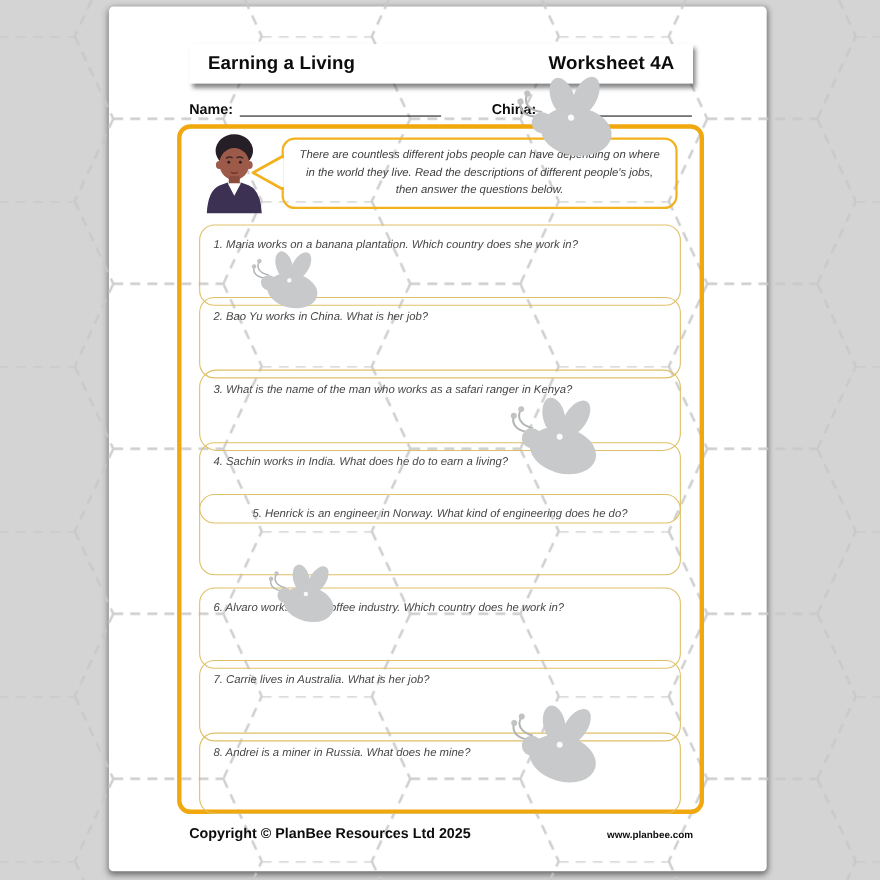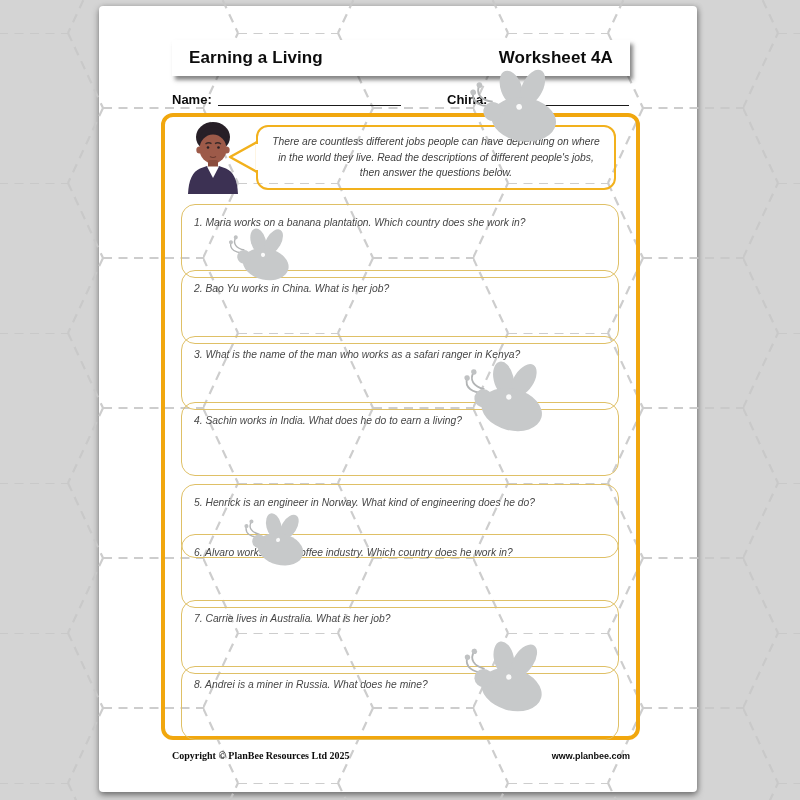--- a/index.html
+++ b/index.html
@@ -59,21 +59,21 @@
     position:absolute; left:16px; width:438px; height:74px;
     border:1.6px solid #DFC066; border-radius:14px;
     padding:7px 12px; background:transparent;
   }
   .question-text { font-size:10.3px; font-style:italic; color:#474747; line-height:1.3; }
 
   .footer-row {
     position:absolute; left:73px; right:67px; top:744px;
     display:flex; justify-content:space-between; align-items:baseline;
   }
-  .copyright { font-size:10px; font-weight:700; color:#0c0c0c;font-family:Liberation Serif, serif; }
+  .copyright { font-size:13px; font-weight:700; color:#0c0c0c; }
   .website   { font-size:9px;  font-weight:700; color:#0c0c0c;text-align:center; }
 
   .bee { position:absolute; z-index:3; pointer-events:none; }
 </style>
 </head>
 <body>
 
 <div class="page"></div>
 
 <svg class="pattern-layer" width="800" height="800">
@@ -124,27 +124,27 @@
       <polygon points="29,1 2,16 29,31" fill="#ffffff" stroke="#F2B11D" stroke-width="2.5" stroke-linejoin="round"></polygon>
       <rect x="27.5" y="3" width="3" height="26" fill="#ffffff"></rect>
     </svg>
 
     <div class="question-box" style="top:87px;">
       <span class="question-text">1. Maria works on a banana plantation. Which country does she work in?</span>
     </div>
     <div class="question-box" style="top:153px;">
       <span class="question-text">2. Bao Yu works in China. What is her job?</span>
     </div>
-    <div class="question-box" style="top:219px;">
+    <div class="question-box" style="top:219px;border-radius:16px;">
       <span class="question-text">3. What is the name of the man who works as a safari ranger in Kenya?</span>
     </div>
     <div class="question-box" style="top:285px;">
       <span class="question-text">4. Sachin works in India. What does he do to earn a living?</span>
     </div>
-    <div class="question-box" style="top:367px;">
+    <div class="question-box" style="top:332px;text-align:center;">
       <span class="question-text">5. Henrick is an engineer in Norway. What kind of engineering does he do?</span>
     </div>
     <div class="question-box" style="top:417px;">
       <span class="question-text">6. Alvaro works in the coffee industry. Which country does he work in?</span>
     </div>
     <div class="question-box" style="top:483px;">
       <span class="question-text">7. Carrie lives in Australia. What is her job?</span>
     </div>
     <div class="question-box" style="top:549px;">
       <span class="question-text">8. Andrei is a miner in Russia. What does he mine?</span>

